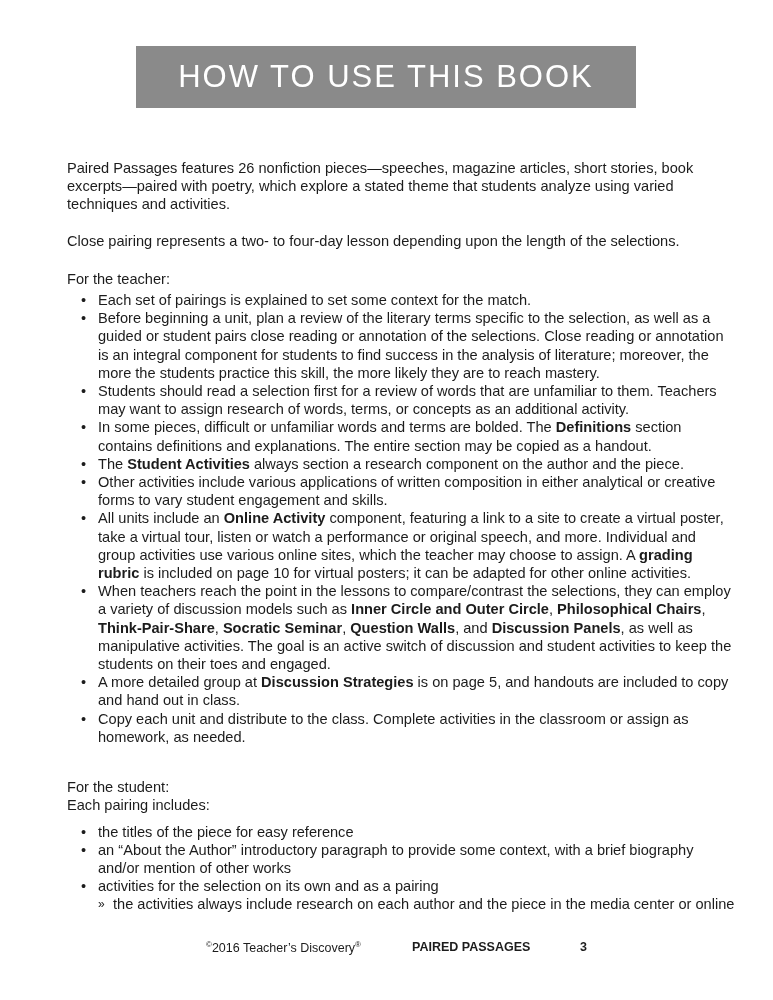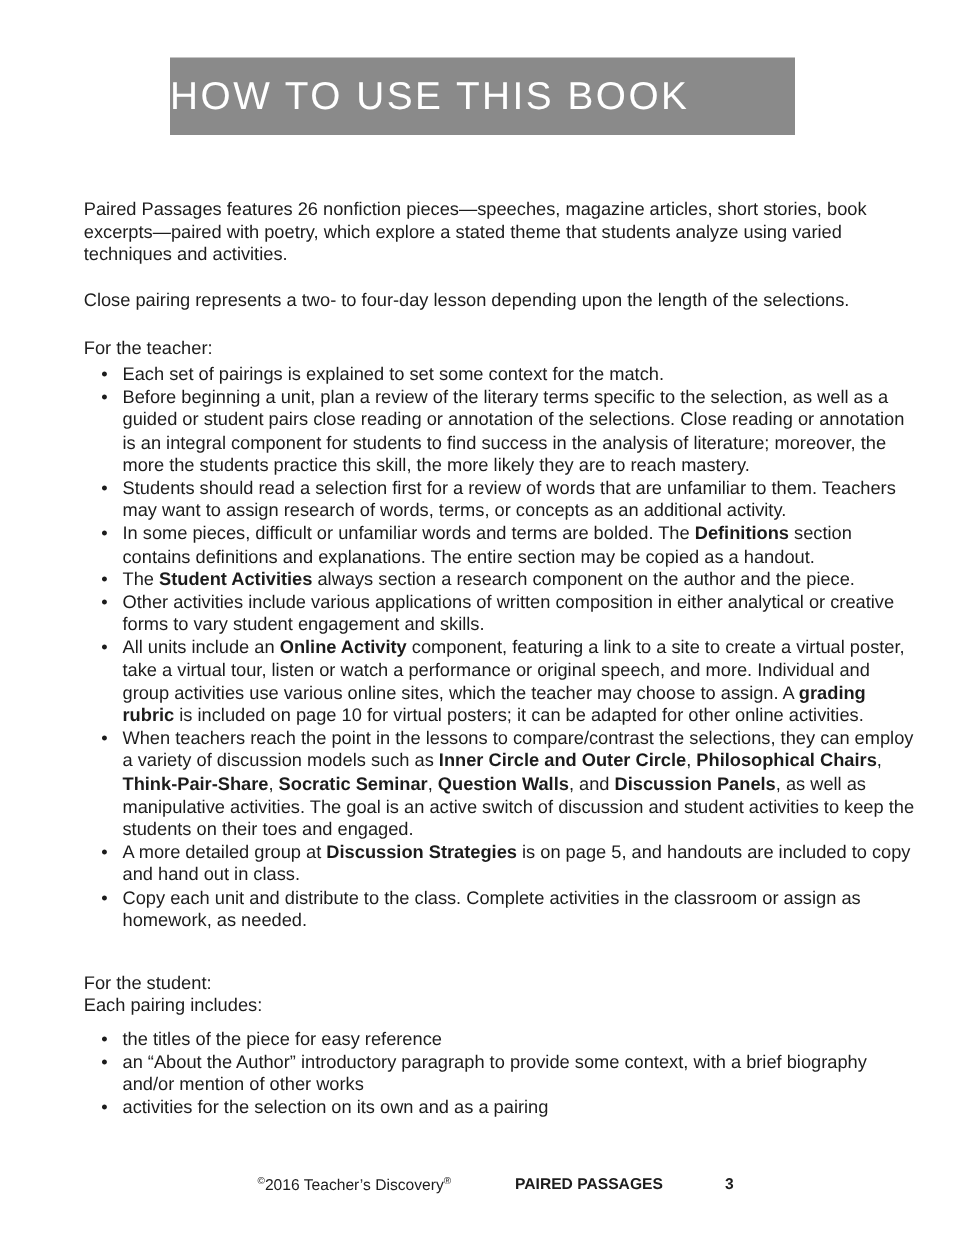--- a/index.html
+++ b/index.html
@@ -1,19 +1,19 @@
 <!DOCTYPE html>
 <html><head>
 <meta charset="utf-8">
 <style>
   html, body { margin:0; padding:0; background:#ffffff; }
   body { width:773px; height:1000px; position:relative; overflow:hidden;
          font-family: "Liberation Sans", sans-serif; color:#1c1c1c; }
   .title-bar { position:absolute; left:136px; top:46px; width:500px; height:62px;
-               background:#8a8a8a; display:flex; align-items:center; justify-content:flex-start; }
+               background:#8a8a8a; display:flex; align-items:center; justify-content:center; }
   .title-bar h1 { margin:0; font-weight:normal; color:#ffffff; font-size:31px; letter-spacing:2px;
                   font-family:"Liberation Sans", sans-serif; }
   .content { position:absolute; left:67px; top:159px; width:670px; font-size:14.6px; line-height:18.2px; }
   .content p { margin:0; }
   .p-gap { margin-top:18px !important; }
   .heading { font-weight:normal; margin-top:20px !important; }
   ul.bullets { list-style:none; margin:3px 0 0 0; padding:0 0 0 14px; }
   ul.bullets li { position:relative; padding-left:17px; }
   ul.bullets li::before { content:"\2022"; position:absolute; left:0; top:0; }
   ul.sub { list-style:none; margin:0; padding:0; }
@@ -51,20 +51,23 @@
     <li><span>A more detailed group at </span><b>Discussion Strategies</b><span> is on page 5, and handouts are included to copy and hand out in class.</span></li>
     <li><span>Copy each unit and distribute to the class. Complete activities in the classroom or assign as homework, as needed.</span></li>
   </ul>
 
   <p class="student-heading">For the student:</p>
   <p>Each pairing includes:</p>
   <ul class="bullets" style="margin-top:8px;">
     <li><span>the titles of the piece for easy reference</span></li>
     <li><span>an “About the Author” introductory paragraph to provide some context, with a brief biography and/or mention of other works</span></li>
     <li><span>activities for the selection on its own and as a pairing</span>
+      <ul class="sub">
+        <li>the activities always include research on each author and the piece in the media center or online</li>
+      </ul>
     </li>
   </ul>
 </div>
 
 <div class="footer">
   <span class="copy"><sup>©</sup><span>2016 Teacher’s Discovery</span><sup>®</sup></span>
   <span class="book">PAIRED PASSAGES</span>
   <span class="page">3</span>
 </div>
 

